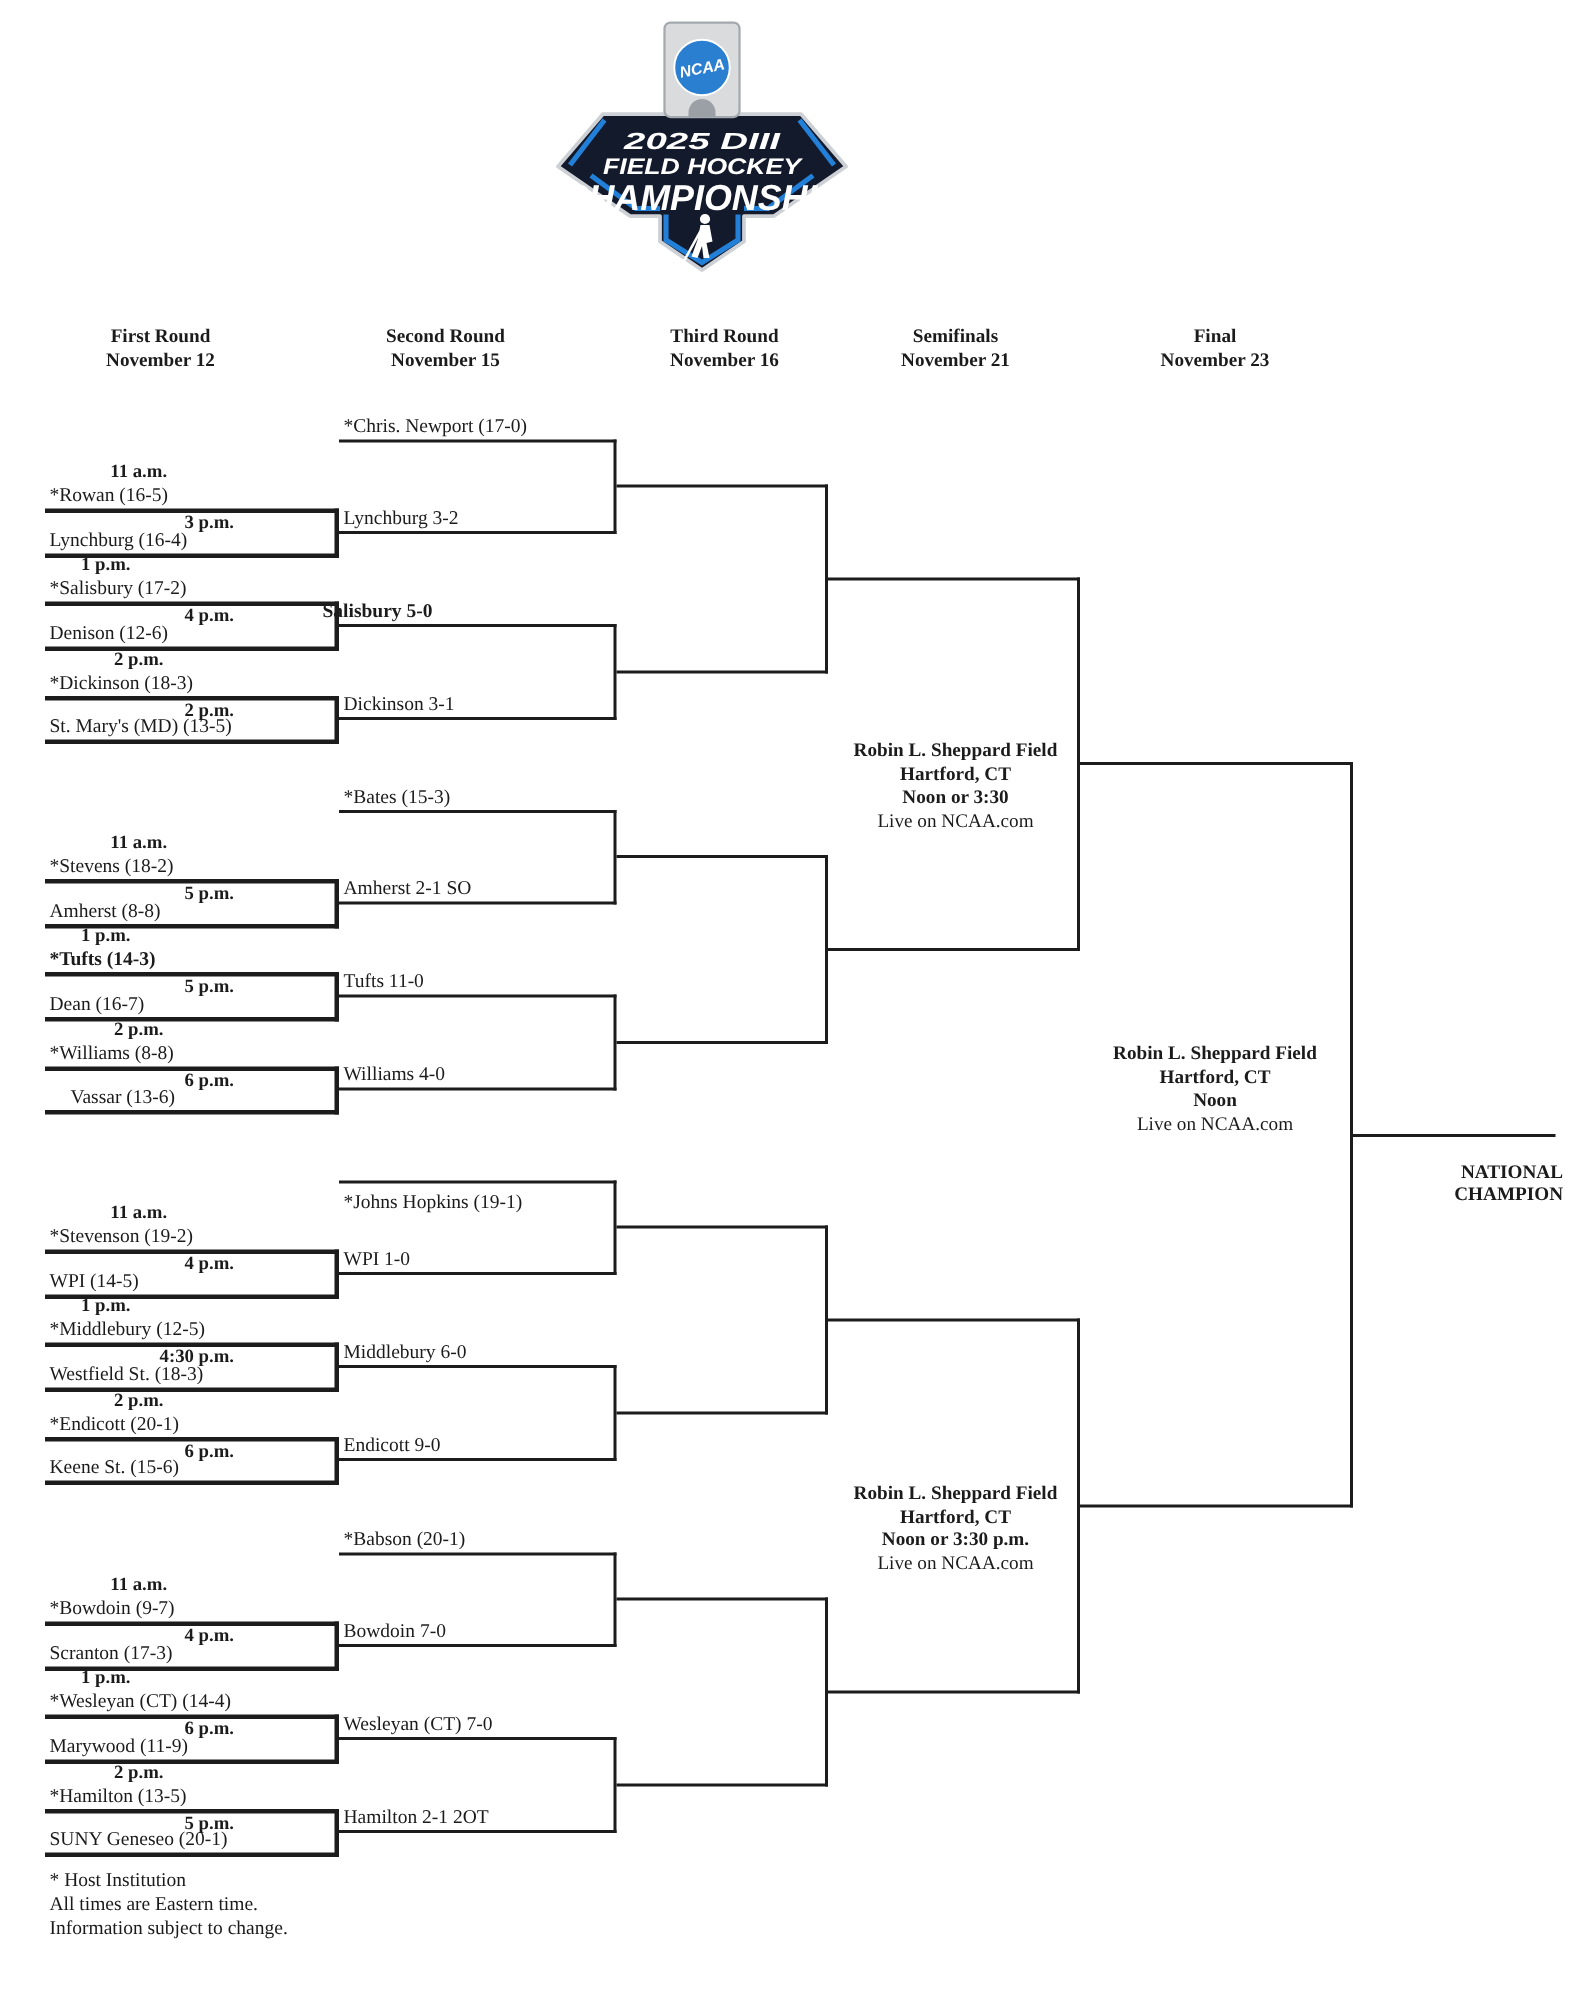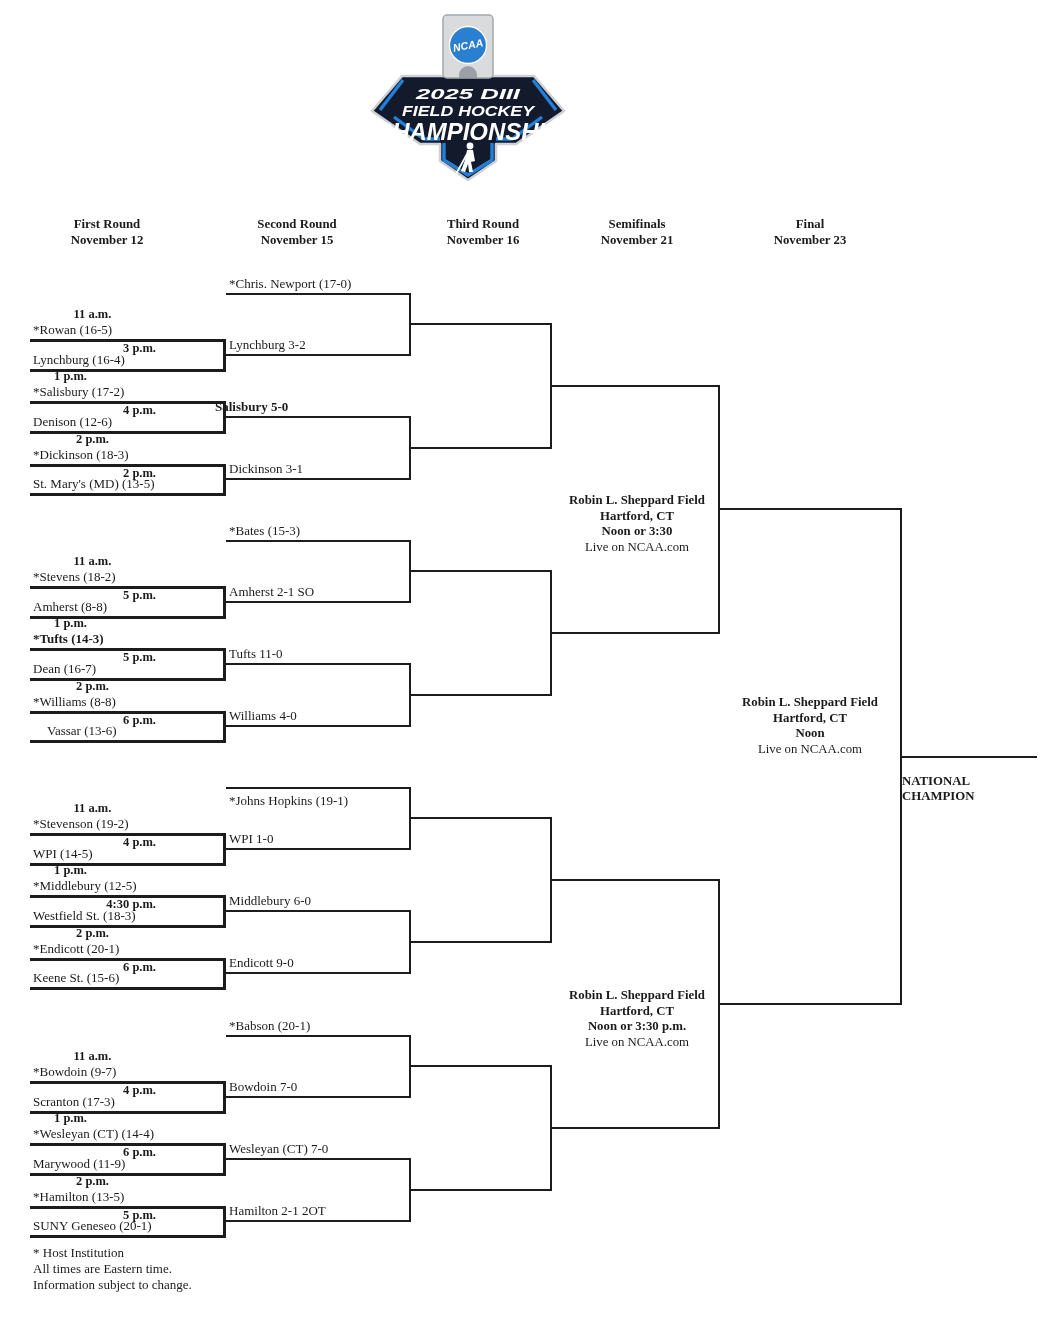--- a/index.html
+++ b/index.html
@@ -10,21 +10,21 @@
   .time{font-weight:bold;text-align:right;font-size:12.5px;}
   .ctime{font-weight:bold;text-align:center;font-size:12.5px;}
   .w156{left:30px;width:156px;}
   .w185{left:226px;width:185px;}
   .w141{left:411px;width:141px;}
   .colhead{position:absolute;top:217px;width:170px;text-align:center;
            font-weight:bold;font-size:12.8px;line-height:15.5px;}
   .venue{position:absolute;width:220px;text-align:center;font-size:12.8px;
          line-height:15.5px;font-weight:bold;}
   .venue .normal{font-weight:normal;}
-  .champ{position:absolute;left:902px;top:774px;width:140px;text-align:left;
+  .champ{position:absolute;left:902px;top:774px;width:140px;text-align:right;
          font-weight:bold;font-size:12.8px;line-height:15.3px;}
   .foot{position:absolute;left:33px;top:1245px;font-size:13px;line-height:15.9px;}
   .logo{position:absolute;left:370px;top:12px;}
 </style>
 </head>
 <body>
 
 <div class="page">
 
   <svg class="logo" width="196" height="182" viewBox="0 0 196 182">

